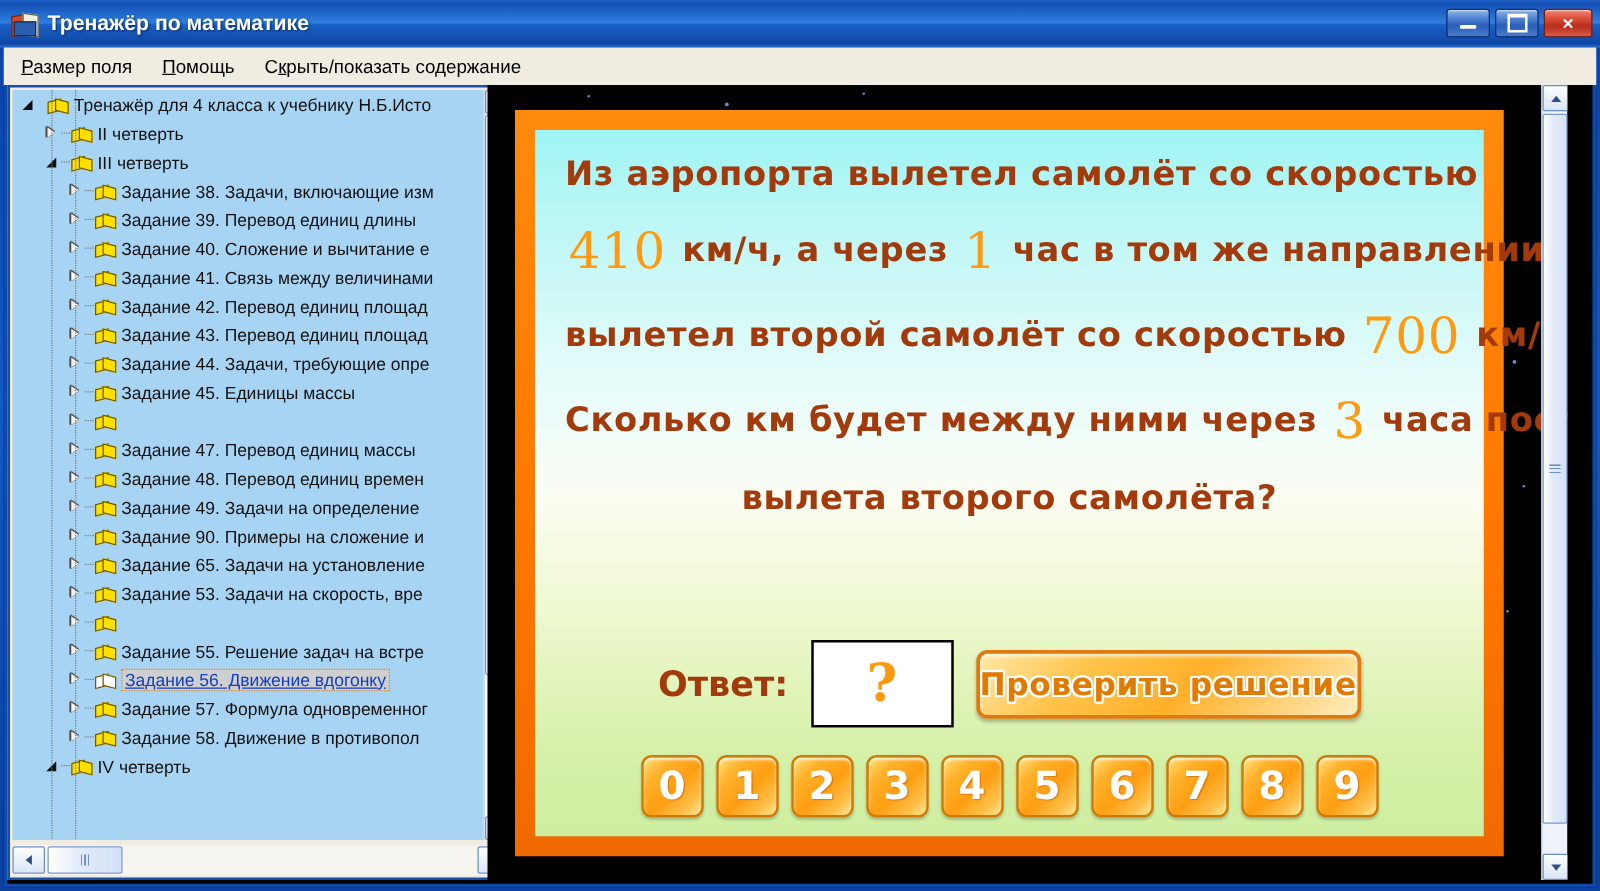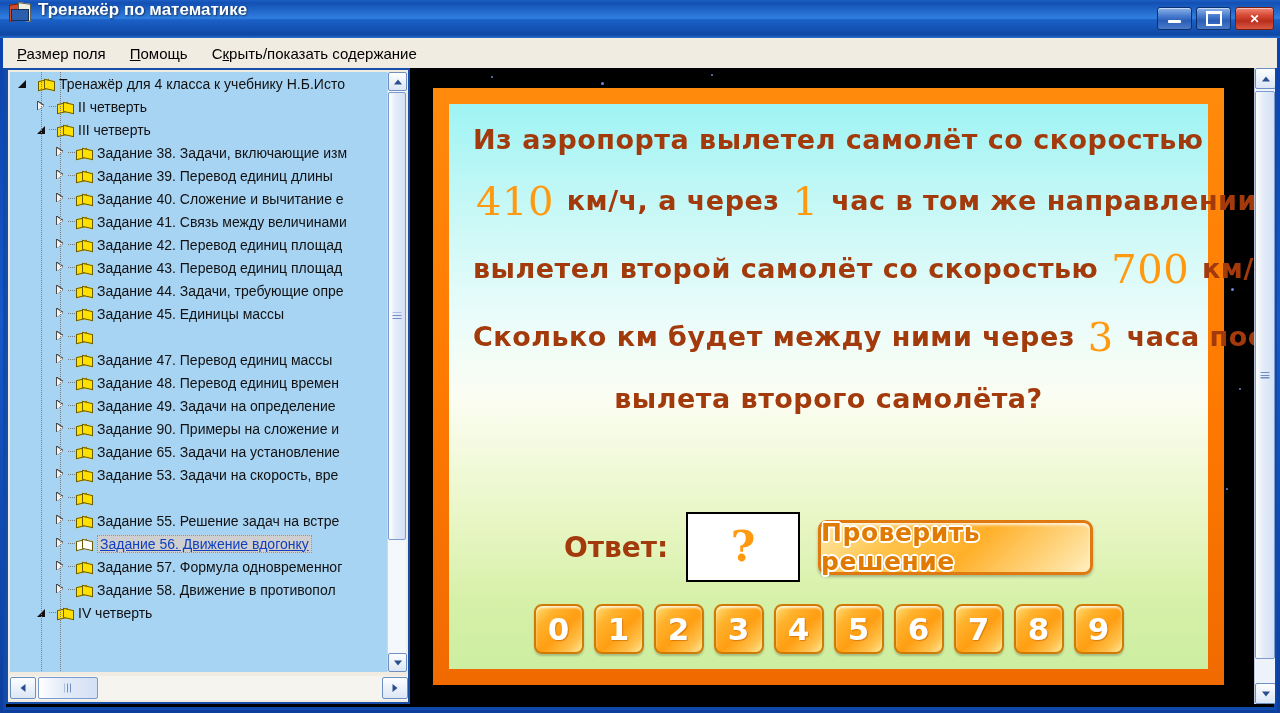--- a/index.html
+++ b/index.html
@@ -11,21 +11,21 @@
   .app-window{
     position:absolute;left:0;top:0;width:1280px;height:713px;
     background:linear-gradient(to bottom,#0a3fa8 0%,#1558c8 45%,#0c3f9e 100%);
     box-sizing:border-box;
   }
 
   
   .titlebar{
     position:absolute;left:0;top:0;width:1280px;height:38px;
     background:linear-gradient(to bottom,#1c5fc4 0%,#1350b4 8%,#2f7fe0 48%,#1b61c8 52%,#0f47a4 92%,#2a6fd0 100%);
-    display:flex;
+    display:flex;align-items:center;
   }
   .title-icon{
     width:22px;height:22px;margin-left:8px;margin-right:8px;position:relative;flex:none;
   }
   .title-icon .bk1{position:absolute;left:1px;top:4px;width:10px;height:15px;background:#d24a28;border:1px solid #7a2010;transform:skewY(-8deg);}
   .title-icon .bk2{position:absolute;left:10px;top:3px;width:11px;height:16px;background:#f0f0e0;border:1px solid #606050;transform:skewY(8deg);}
   .title-icon .bk3{position:absolute;left:3px;top:9px;width:16px;height:10px;background:#2b5fae;border:1px solid #12305e;}
   .titlebar-text{
     color:#ffffff;font-size:17px;font-weight:bold;
     text-shadow:1px 1px 2px rgba(0,0,0,.55);
@@ -145,21 +145,21 @@
   .hscroll{
     position:absolute;left:2px;bottom:2px;width:398px;height:24px;background:#f6f4ee;
     box-sizing:border-box;display:flex;align-items:center;
   }
   .hs-btn{width:26px;height:22px;box-sizing:border-box;
     background:linear-gradient(to bottom,#fdfefe,#dbe6f6);
     border:1px solid #6e8fc4;border-radius:2px;position:relative;flex:none;}
 
   
   .slide-outer{
-    position:absolute;left:405px;top:0;width:864px;height:636px;
+    position:absolute;left:384px;top:0;width:864px;height:636px;
     background:#000;overflow:hidden;
   }
   .star{position:absolute;border-radius:50%;background:#6f86d8;}
   .slide-frame{
     position:absolute;left:22px;top:20px;width:791px;height:597px;
     background:linear-gradient(to bottom,#ff8a0c 0%,#ff7a00 50%,#f06a00 100%);
     padding:16px;box-sizing:border-box;
   }
   .slide{
     width:100%;height:100%;box-sizing:border-box;
@@ -186,24 +186,24 @@
   }
   .answer-label{
     color:#a33a0c;font-family:"DejaVu Sans", sans-serif;font-weight:bold;font-size:28px;
   }
   .answer-box{
     width:110px;height:66px;background:#fff;border:2px solid #000;
     display:flex;align-items:center;justify-content:center;
   }
   .answer-box span{color:#ff9a10;font-size:42px;font-family:"DejaVu Serif", serif;font-weight:bold;line-height:1;}
   .check-btn{
-    width:275px;height:55px;border-radius:9px;box-sizing:border-box;
+    width:308px;height:55px;border-radius:9px;box-sizing:border-box;
     border:3px solid #e07a10;
     background:linear-gradient(135deg,#ffe9a8 0%,#ffc34a 28%,#ffb02a 55%,#ffd98a 85%,#ffefc0 100%);
-    display:flex;align-items:center;justify-content:center;
+    display:flex;align-items:center;justify-content:flex-start;
     box-shadow:inset 0 2px 3px rgba(255,255,255,.8), 0 2px 3px rgba(0,0,0,.25);
   }
   .check-btn span{
     color:#e07a00;font-size:25px;font-weight:bold;
     font-family:"DejaVu Sans", sans-serif;letter-spacing:.5px;
     text-shadow:
       -1.4px -1.4px 0 #fff, 1.4px -1.4px 0 #fff,
       -1.4px 1.4px 0 #fff, 1.4px 1.4px 0 #fff,
       0 -1.6px 0 #fff, 0 1.6px 0 #fff, -1.6px 0 0 #fff, 1.6px 0 0 #fff;
   }

